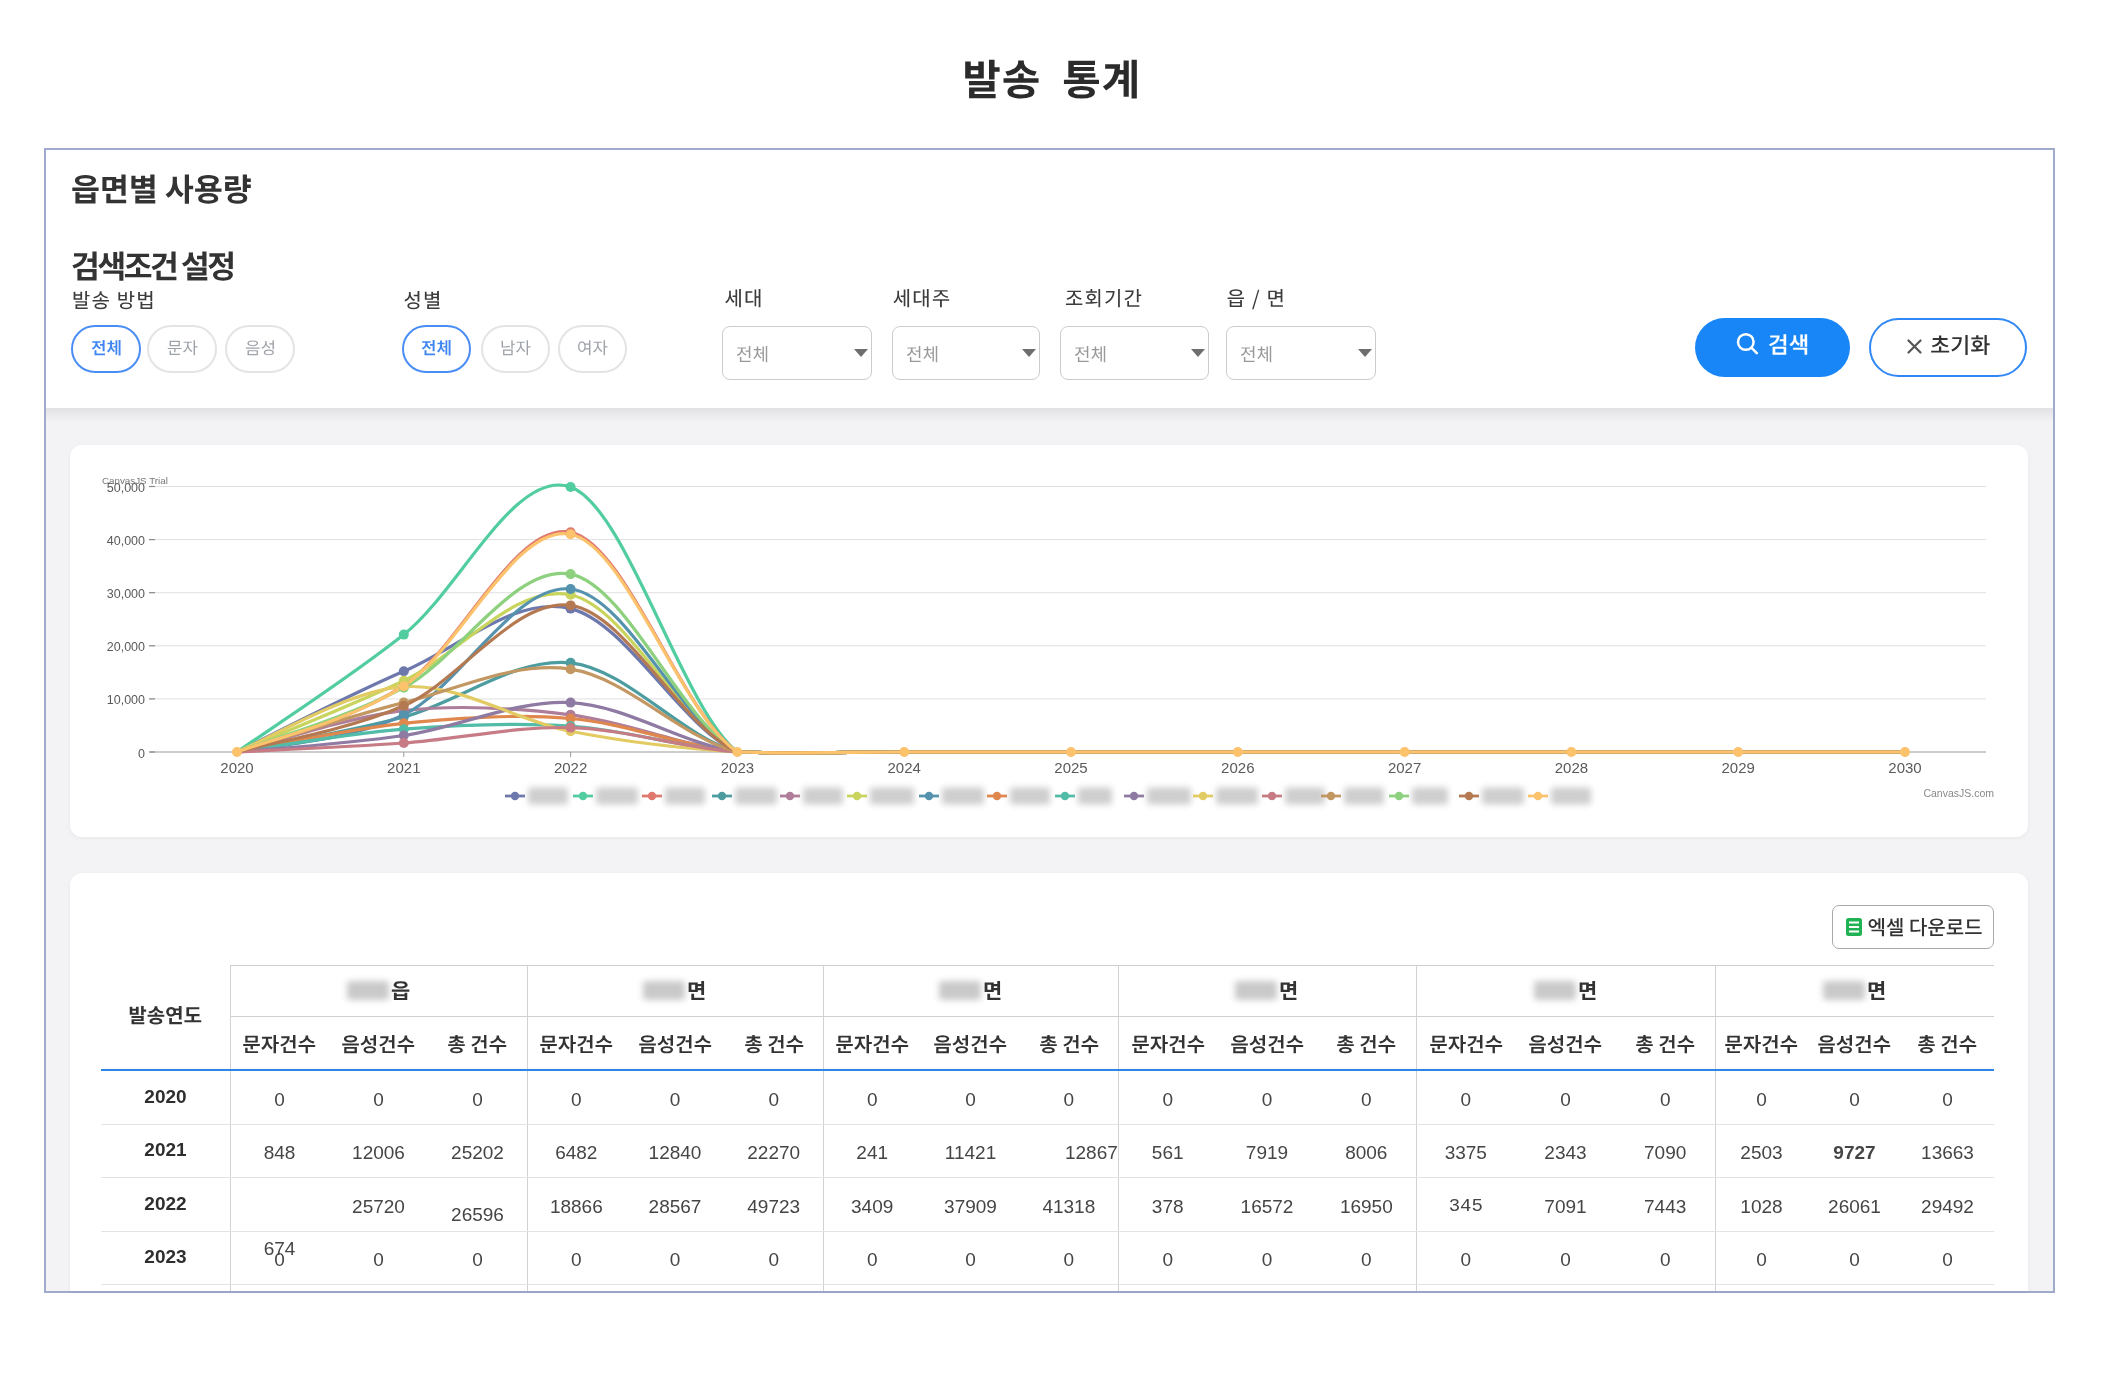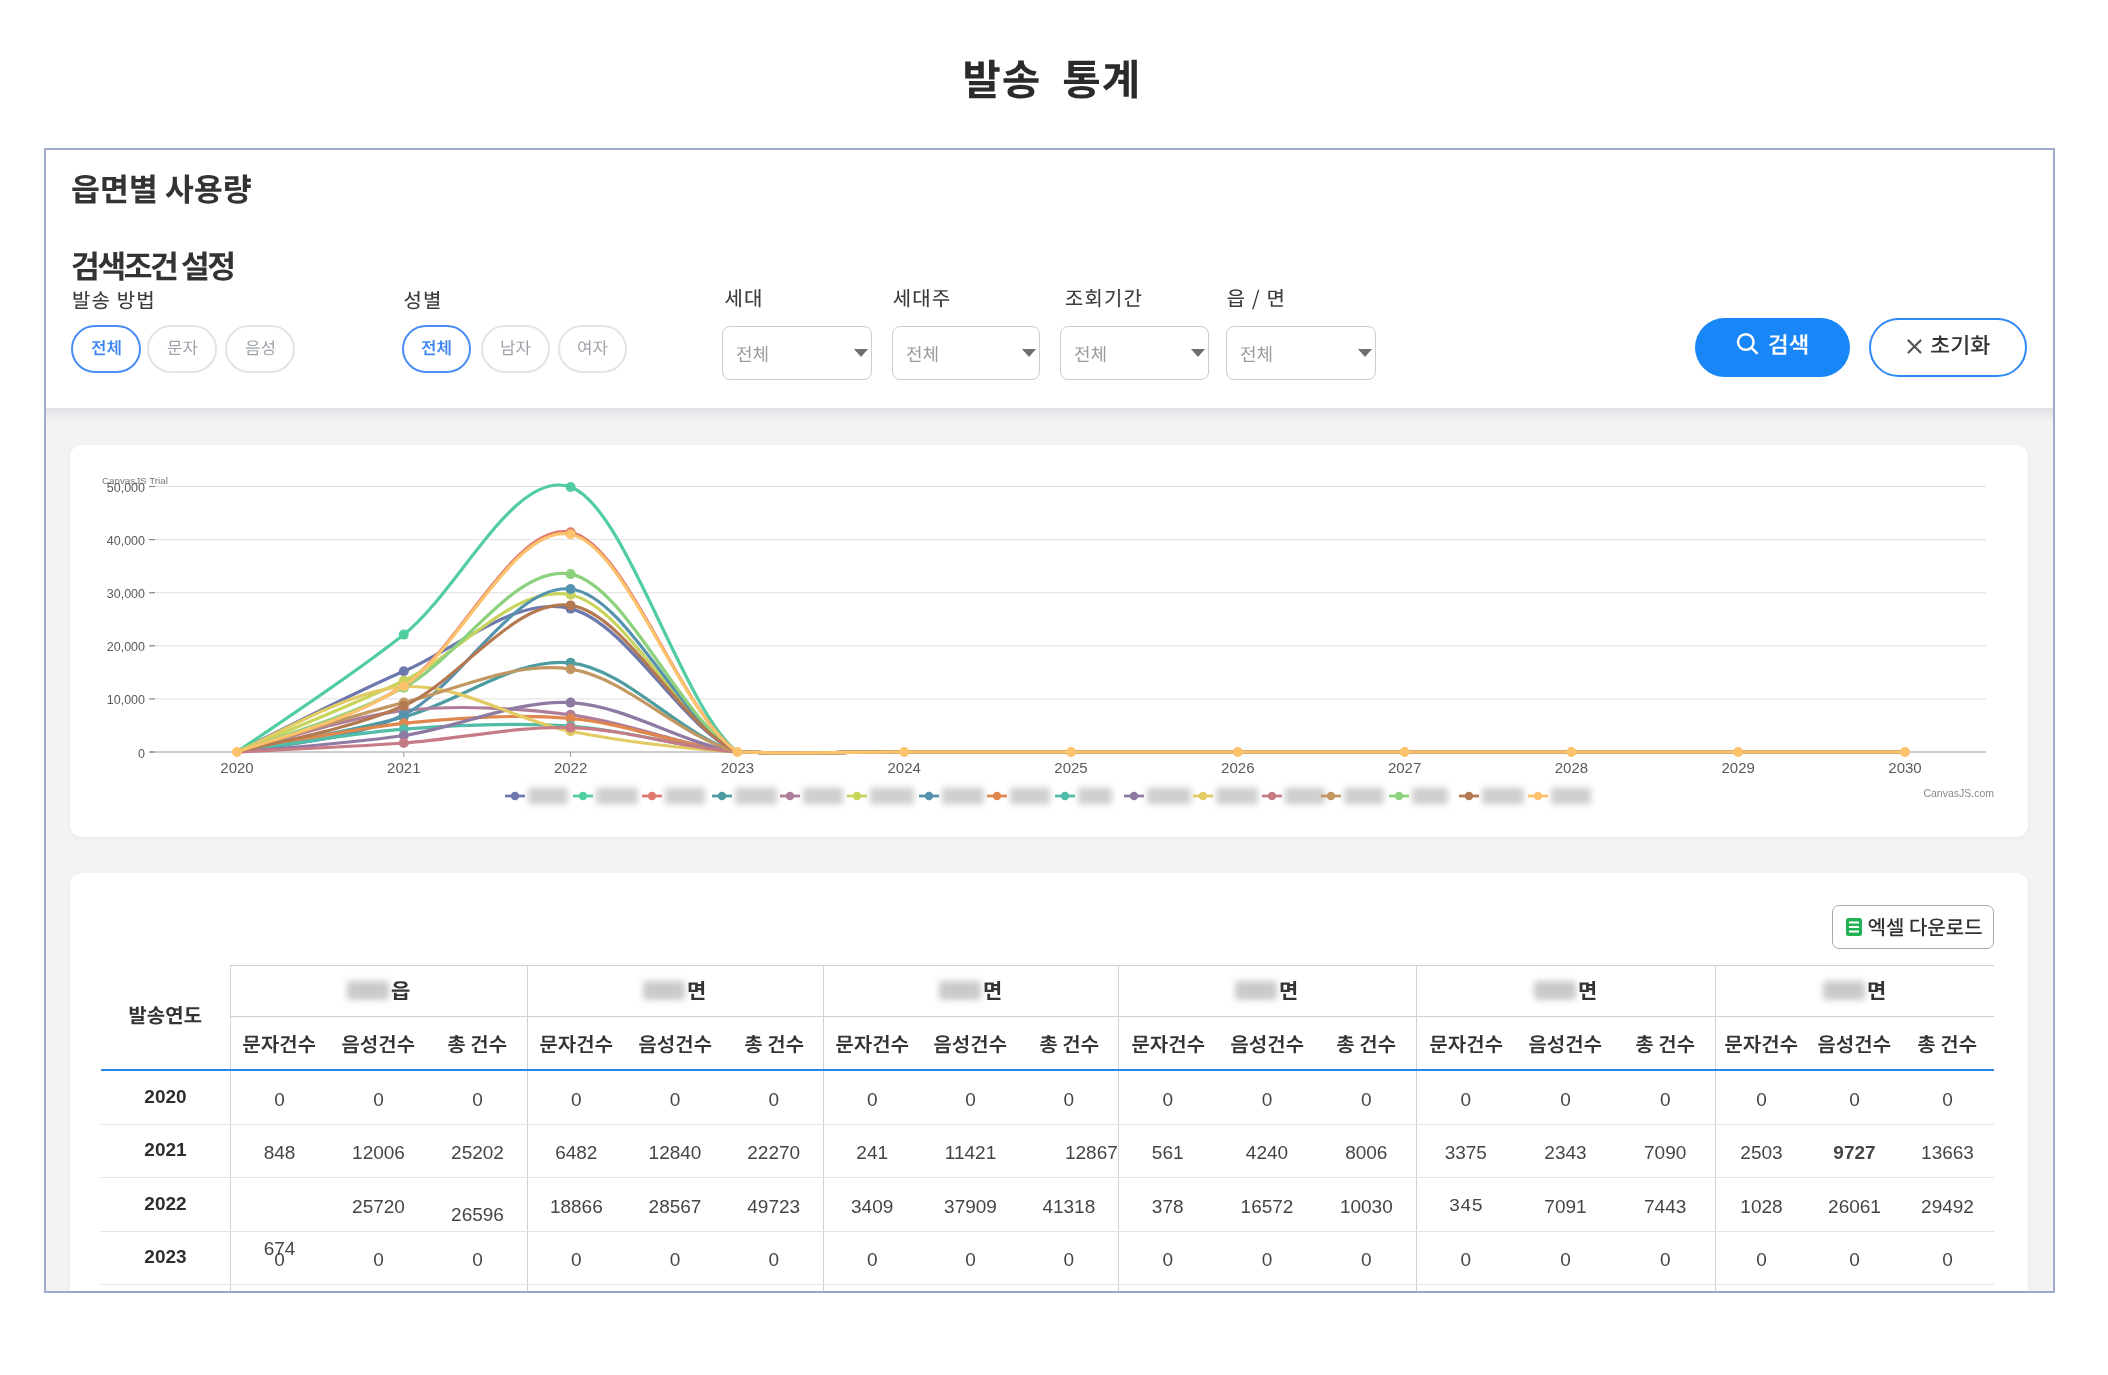--- a/index.html
+++ b/index.html
@@ -385,41 +385,41 @@
     <div class="num" style="left:230.5px;top:1140px;width:98px;">848</div>
     <div class="num" style="left:329.5px;top:1140px;width:98px;">12006</div>
     <div class="num" style="left:428.5px;top:1140px;width:98px;">25202</div>
     <div class="num" style="left:527.3px;top:1140px;width:98px;">6482</div>
     <div class="num" style="left:626.0px;top:1140px;width:98px;">12840</div>
     <div class="num" style="left:724.7px;top:1140px;width:98px;">22270</div>
     <div class="num" style="left:823.2px;top:1140px;width:98px;">241</div>
     <div class="num" style="left:921.5px;top:1140px;width:98px;">11421</div>
     <div class="num" style="left:1019.8px;top:1140px;width:98px;text-align:right;">12867</div>
     <div class="num" style="left:1118.7px;top:1140px;width:98px;">561</div>
-    <div class="num" style="left:1218.0px;top:1140px;width:98px;">4240</div>
+    <div class="num" style="left:1218.0px;top:1140px;width:98px;">7919</div>
     <div class="num" style="left:1317.3px;top:1140px;width:98px;">8006</div>
     <div class="num" style="left:1416.8px;top:1140px;width:98px;">3375</div>
     <div class="num" style="left:1516.5px;top:1140px;width:98px;">2343</div>
     <div class="num" style="left:1616.2px;top:1140px;width:98px;">7090</div>
     <div class="num" style="left:1712.5px;top:1140px;width:98px;">2503</div>
     <div class="num" style="left:1805.5px;top:1140px;width:98px;font-weight:bold;">9727</div>
     <div class="num" style="left:1898.5px;top:1140px;width:98px;">13663</div>
     <div class="yr" style="left:101px;top:1191px;width:129px;">2022</div>
     <div class="num" style="left:230.5px;top:1194px;width:98px;margin-top:42px;">674</div>
     <div class="num" style="left:329.5px;top:1194px;width:98px;">25720</div>
     <div class="num" style="left:428.5px;top:1202px;width:98px;">26596</div>
     <div class="num" style="left:527.3px;top:1194px;width:98px;">18866</div>
     <div class="num" style="left:626.0px;top:1194px;width:98px;">28567</div>
     <div class="num" style="left:724.7px;top:1194px;width:98px;">49723</div>
     <div class="num" style="left:823.2px;top:1194px;width:98px;">3409</div>
     <div class="num" style="left:921.5px;top:1194px;width:98px;">37909</div>
     <div class="num" style="left:1019.8px;top:1194px;width:98px;">41318</div>
     <div class="num" style="left:1118.7px;top:1194px;width:98px;">378</div>
     <div class="num" style="left:1218.0px;top:1194px;width:98px;">16572</div>
-    <div class="num" style="left:1317.3px;top:1194px;width:98px;">10030</div>
+    <div class="num" style="left:1317.3px;top:1194px;width:98px;">16950</div>
     <div class="num" style="left:1416.8px;top:1194px;width:98px;font-family:Liberation Mono, monospace;">345</div>
     <div class="num" style="left:1516.5px;top:1194px;width:98px;">7091</div>
     <div class="num" style="left:1616.2px;top:1194px;width:98px;">7443</div>
     <div class="num" style="left:1712.5px;top:1194px;width:98px;">1028</div>
     <div class="num" style="left:1805.5px;top:1194px;width:98px;">26061</div>
     <div class="num" style="left:1898.5px;top:1194px;width:98px;">29492</div>
     <div class="yr" style="left:101px;top:1244px;width:129px;">2023</div>
     <div class="num" style="left:230.5px;top:1247px;width:98px;">0</div>
     <div class="num" style="left:329.5px;top:1247px;width:98px;">0</div>
     <div class="num" style="left:428.5px;top:1247px;width:98px;">0</div>

